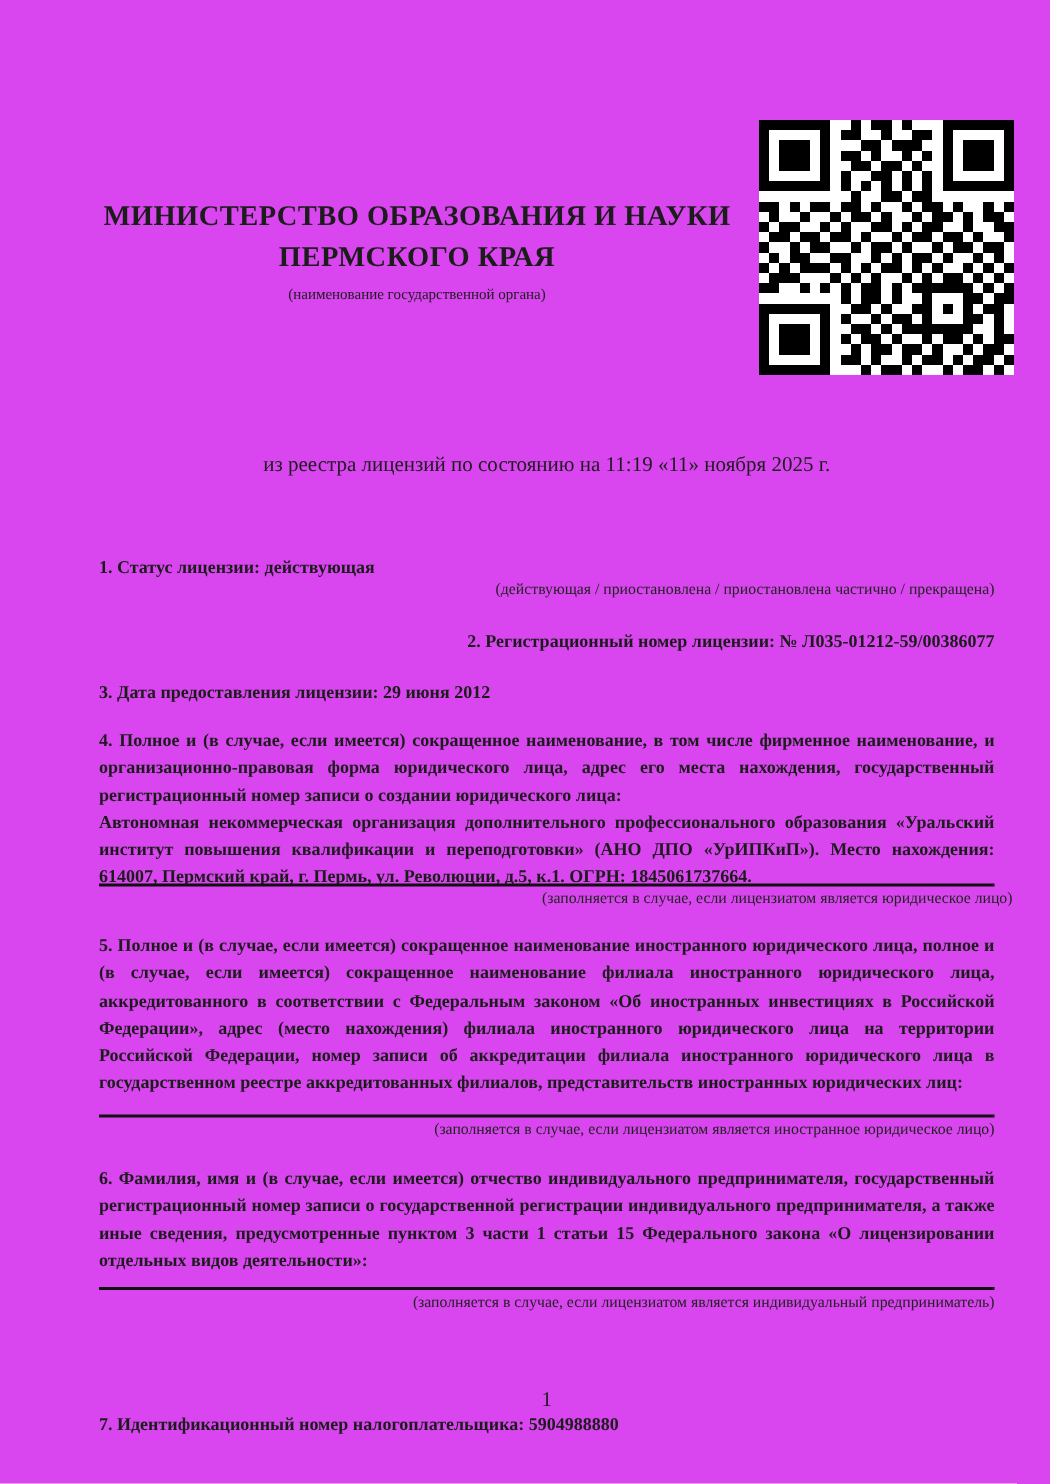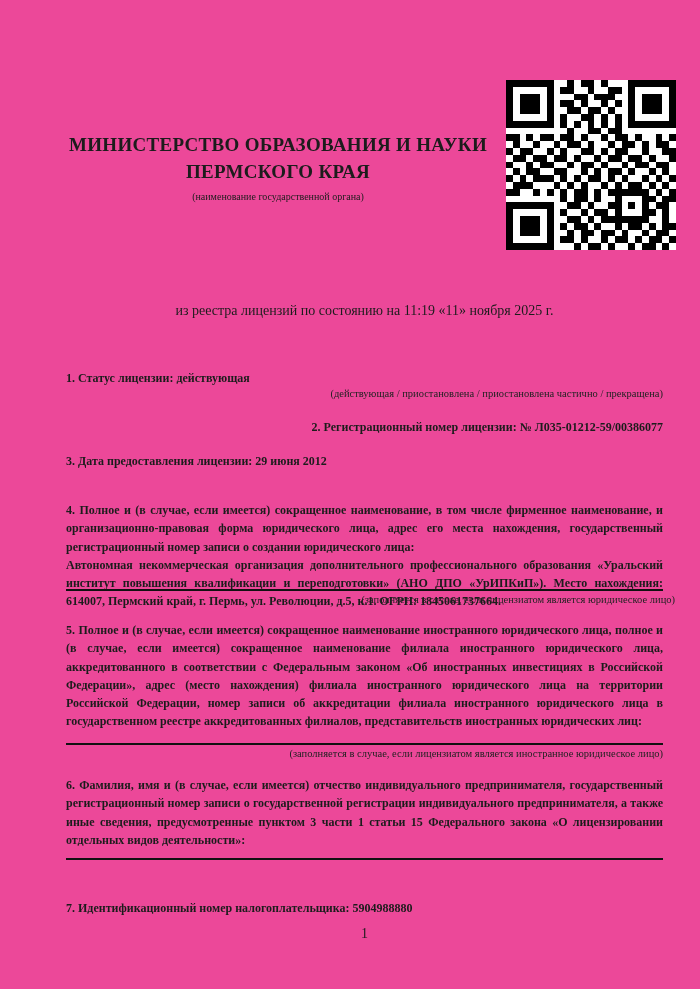--- a/index.html
+++ b/index.html
@@ -2,21 +2,21 @@
 <html><head>
 <meta charset="utf-8">
 <style>
   * { margin: 0; padding: 0; box-sizing: border-box; }
   html, body { background: #e8e8e8; }
   .page {
     position: relative;
     width: 700px;
     height: 989px;
     margin: 0 auto;
-    background: #ec4899;
+    background: #d946ef;
     font-family: "Liberation Serif", "DejaVu Serif", serif;
     color: #1c1c1c;
     overflow: hidden;
   }
   .abs { position: absolute; }
 
   .ministry {
     left: 50px; top: 131px; width: 456px;
     font-size: 19px; font-weight: bold; line-height: 27px;
     text-align: center; letter-spacing: 0.3px;
@@ -39,30 +39,30 @@
   .doc-title .line { white-space: nowrap; }
 
   .body-text { font-size: 12px; line-height: 18.3px; font-weight: bold; }
   .oneline { white-space: nowrap; }
   .para { text-align: justify; }
 
   .item1       { left: 66px; top: 369px; width: 597px; }
   .item1-cap   { left: 66px; top: 388px; width: 597px; }
   .item2       { left: 66px; top: 418px; width: 597px; text-align: right; }
   .item3       { left: 66px; top: 452px; width: 597px; }
-  .item4       { left: 66px; top: 501px; width: 597px; }
+  .item4       { left: 66px; top: 484px; width: 597px; }
   .rule4       { left: 66px; top: 589px; width: 597px; }
   .cap4        { left: 78px; top: 594px; width: 597px; }
   .item5       { left: 66px; top: 621px; width: 597px; }
   .rule5       { left: 66px; top: 743px; width: 597px; }
   .cap5        { left: 66px; top: 748px; width: 597px; }
   .item6       { left: 66px; top: 776px; width: 597px; }
   .rule6       { left: 66px; top: 858px; width: 597px; }
   .cap6        { left: 66px; top: 863px; width: 597px; }
-  .item7       { left: 66px; top: 899px; width: 597px; }
+  .item7       { left: 66px; top: 940px; width: 597px; }
   .page-num    { left: 66px; top: 926px; width: 597px; font-size: 14px; text-align: center; }
 
   .fill-caption {
     font-size: 10.5px; text-align: right; color: #222; white-space: nowrap;
   }
   .hrule { border: 0; border-top: 2px solid #111; height: 0; }
 </style>
 </head>
 <body>
 
@@ -433,18 +433,19 @@
   <div class="abs body-text item5">
     <p class="para">5. Полное и (в случае, если имеется) сокращенное наименование иностранного юридического лица, полное и (в случае, если имеется) сокращенное наименование филиала иностранного юридического лица, аккредитованного в соответствии с Федеральным законом «Об иностранных инвестициях в Российской Федерации», адрес (место нахождения) филиала иностранного юридического лица на территории Российской Федерации, номер записи об аккредитации филиала иностранного юридического лица в государственном реестре аккредитованных филиалов, представительств иностранных юридических лиц:</p>
   </div>
   <hr class="abs hrule rule5">
   <div class="abs fill-caption cap5">(заполняется в случае, если лицензиатом является иностранное юридическое лицо)</div>
 
   <div class="abs body-text item6">
     <p class="para">6. Фамилия, имя и (в случае, если имеется) отчество индивидуального предпринимателя, государственный регистрационный номер записи о государственной регистрации индивидуального предпринимателя, а также иные сведения, предусмотренные пунктом 3 части 1 статьи 15 Федерального закона «О лицензировании отдельных видов деятельности»:</p>
   </div>
   <hr class="abs hrule rule6">
+  <div class="abs fill-caption cap6">(заполняется в случае, если лицензиатом является индивидуальный предприниматель)</div>
 
   <div class="abs body-text item7 oneline">7. Идентификационный номер налогоплательщика: 5904988880</div>
 
   <div class="abs page-num">1</div>
 
 </div>
 
 </body></html>

